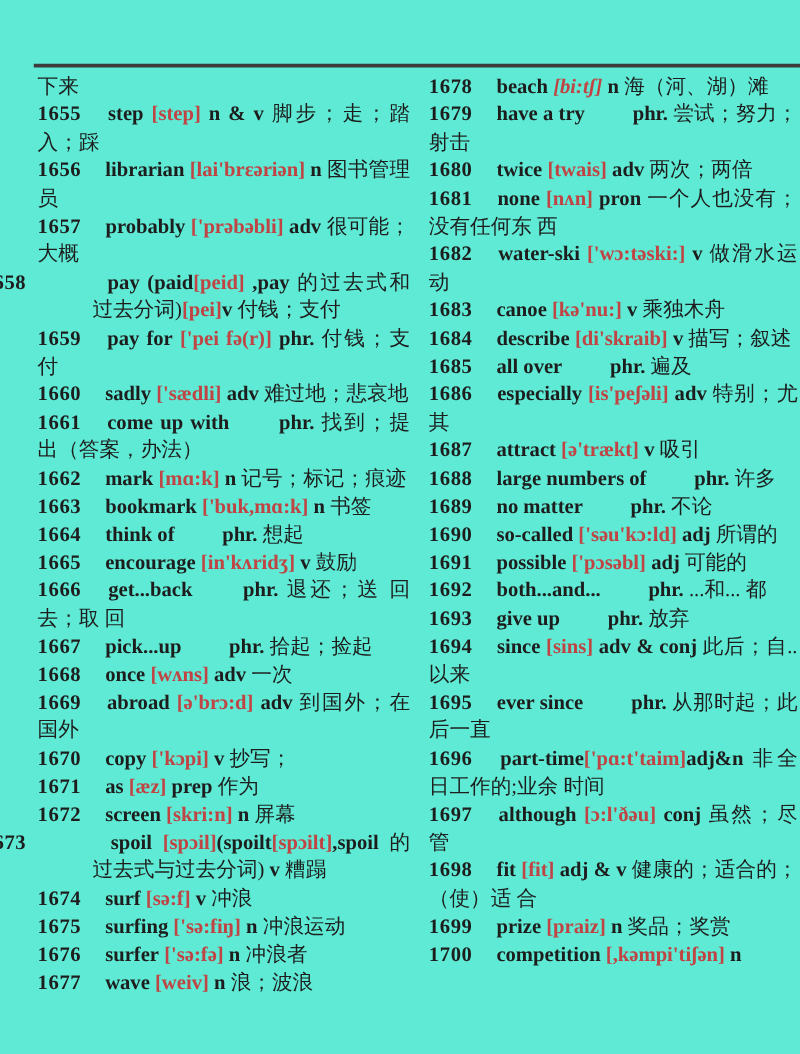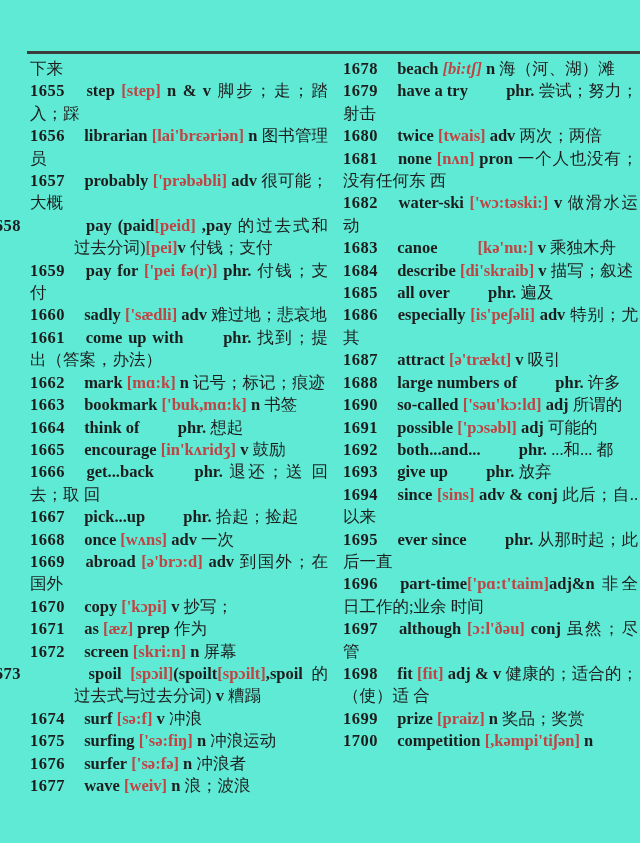--- a/index.html
+++ b/index.html
@@ -71,26 +71,27 @@
         <p class="entry"><span class="num">1675</span> <span class="w">surfing</span> <span class="ph" style="color: rgb(192, 68, 68);">['sə:fiŋ]</span> <span class="pos">n</span> <span class="cn">冲浪运动</span></p>
         <p class="entry"><span class="num">1676</span> <span class="w">surfer</span> <span class="ph" style="color: rgb(192, 68, 68);">['sə:fə]</span> <span class="pos">n</span> <span class="cn">冲浪者</span></p>
         <p class="entry"><span class="num">1677</span> <span class="w">wave</span> <span class="ph" style="color: rgb(192, 68, 68);">[weiv]</span> <span class="pos">n</span> <span class="cn">浪；波浪</span></p>
       </div>
     <div class="col col-right" id="col1">
         <p class="entry"><span class="num">1678</span> <span class="w">beach</span> <span class="ph" style="color: rgb(192, 68, 68); font-style: italic;">[bi:tʃ]</span> <span class="pos">n</span> <span class="cn">海（河、湖）滩</span></p>
         <p class="entry"><span class="num">1679</span> <span class="w">have a try</span> <span class="pos gap">phr.</span> <span class="cn">尝试；努力；射击</span></p>
         <p class="entry"><span class="num">1680</span> <span class="w">twice</span> <span class="ph" style="color: rgb(192, 68, 68);">[twais]</span> <span class="pos">adv</span> <span class="cn">两次；两倍</span></p>
         <p class="entry"><span class="num">1681</span> <span class="w">none</span> <span class="ph" style="color: rgb(192, 68, 68);">[nʌn]</span> <span class="pos">pron</span> <span class="cn">一个人也没有；没有任何东 西</span></p>
         <p class="entry"><span class="num">1682</span> <span class="w">water-ski</span> <span class="ph" style="color: rgb(192, 68, 68);">['wɔ:təski:]</span> <span class="pos">v</span> <span class="cn">做滑水运动</span></p>
-        <p class="entry"><span class="num">1683</span> <span class="w">canoe</span> <span class="ph" style="color: rgb(192, 68, 68); margin-left: 36px;">[kə'nu:]</span> <span class="pos">v</span> <span class="cn">乘独木舟</span></p>
+        <p class="entry"><span class="num">1683</span> <span class="w">canoe</span> <span class="ph" style="color: rgb(192, 68, 68);">[kə'nu:]</span> <span class="pos">v</span> <span class="cn">乘独木舟</span></p>
         <p class="entry"><span class="num">1684</span> <span class="w">describe</span> <span class="ph" style="color: rgb(192, 68, 68);">[di'skraib]</span> <span class="pos">v</span> <span class="cn">描写；叙述</span></p>
         <p class="entry"><span class="num">1685</span> <span class="w">all over</span> <span class="pos gap">phr.</span> <span class="cn">遍及</span></p>
         <p class="entry"><span class="num">1686</span> <span class="w">especially</span> <span class="ph" style="color: rgb(192, 68, 68);">[is'peʃəli]</span> <span class="pos">adv</span> <span class="cn">特别；尤其</span></p>
         <p class="entry"><span class="num">1687</span> <span class="w">attract</span> <span class="ph" style="color: rgb(192, 68, 68);">[ə'trækt]</span> <span class="pos">v</span> <span class="cn">吸引</span></p>
         <p class="entry"><span class="num">1688</span> <span class="w">large numbers of</span> <span class="pos gap">phr.</span> <span class="cn">许多</span></p>
+        <p class="entry"><span class="num">1689</span> <span class="w">no matter</span> <span class="pos gap">phr.</span> <span class="cn">不论</span></p>
         <p class="entry"><span class="num">1690</span> <span class="w">so-called</span> <span class="ph" style="color: rgb(192, 68, 68);">['səu'kɔ:ld]</span> <span class="pos">adj</span> <span class="cn">所谓的</span></p>
         <p class="entry"><span class="num">1691</span> <span class="w">possible</span> <span class="ph" style="color: rgb(192, 68, 68);">['pɔsəbl]</span> <span class="pos">adj</span> <span class="cn">可能的</span></p>
         <p class="entry"><span class="num">1692</span> <span class="w">both...and...</span> <span class="pos gap">phr.</span> <span class="cn">...和... 都</span></p>
         <p class="entry"><span class="num">1693</span> <span class="w">give up</span> <span class="pos gap">phr.</span> <span class="cn">放弃</span></p>
         <p class="entry"><span class="num">1694</span> <span class="w">since</span> <span class="ph" style="color: rgb(192, 68, 68);">[sins]</span> <span class="pos">adv &amp; conj</span> <span class="cn">此后；自..以来</span></p>
         <p class="entry"><span class="num">1695</span> <span class="w">ever since</span> <span class="pos gap">phr.</span> <span class="cn">从那时起；此后一直</span></p>
         <p class="entry"><span class="num">1696</span> <span class="w">part-time</span><span class="ph" style="color: rgb(192, 68, 68);">['pɑ:t'taim]</span><span class="pos">adj&amp;n</span> <span class="cn">非全日工作的;业余 时间</span></p>
         <p class="entry"><span class="num">1697</span> <span class="w">although</span> <span class="ph" style="color: rgb(192, 68, 68);">[ɔ:l'ðəu]</span> <span class="pos">conj</span> <span class="cn">虽然；尽管</span></p>
         <p class="entry"><span class="num">1698</span> <span class="w">fit</span> <span class="ph" style="color: rgb(192, 68, 68);">[fit]</span> <span class="pos">adj &amp; v</span> <span class="cn">健康的；适合的；（使）适 合</span></p>
         <p class="entry"><span class="num">1699</span> <span class="w">prize</span> <span class="ph" style="color: rgb(192, 68, 68); font-family: Liberation Serif, serif;">[praiz]</span> <span class="pos">n</span> <span class="cn">奖品；奖赏</span></p>

